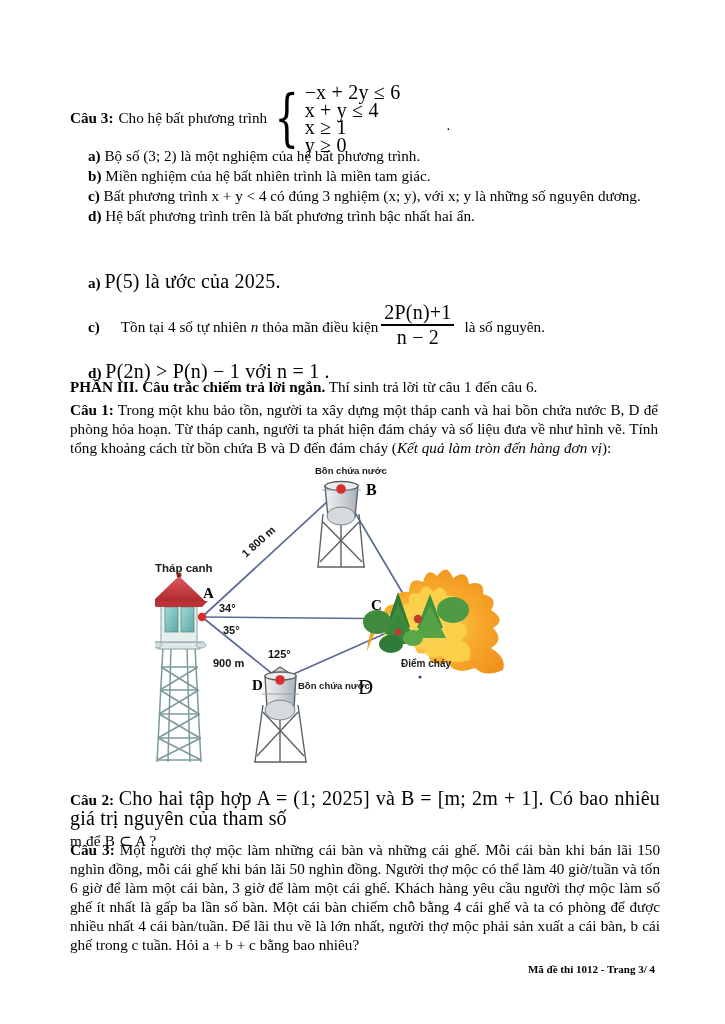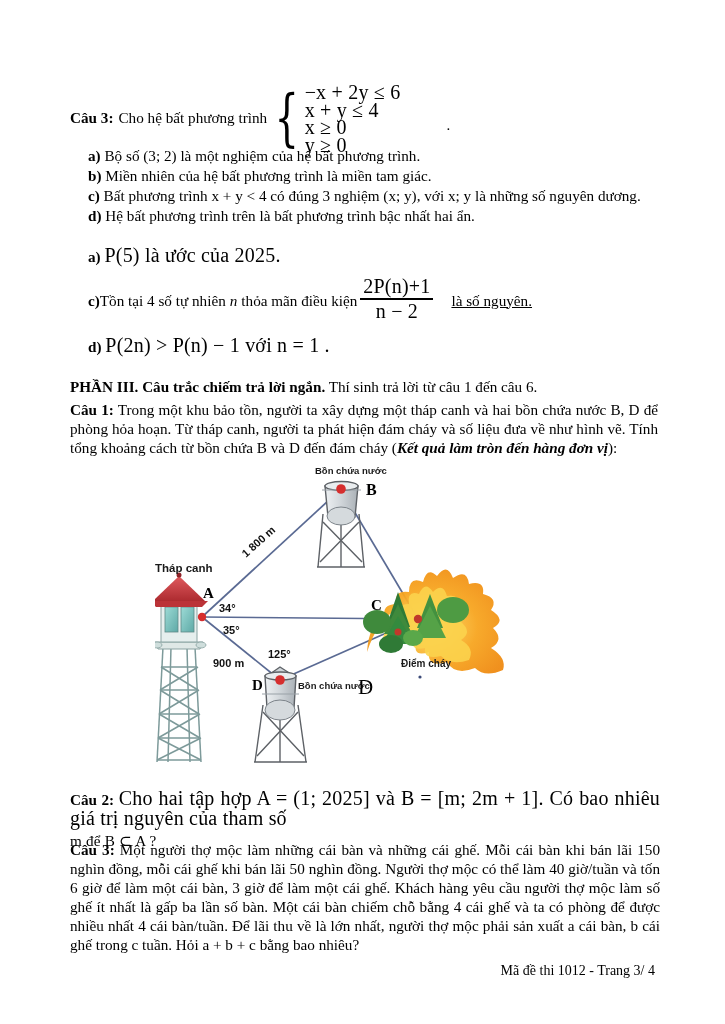--- a/index.html
+++ b/index.html
@@ -73,21 +73,21 @@
     line-height: 19px;
     text-align: justify;
     margin: 0;
   }
   .sub-item {
     font-size: 15.2px;
     line-height: 19px;
     padding-left: 18px;
   }
   .sub-item .q-label { font-weight: bold; }
-  .italic { font-style: italic; font-weight: bold; }
+  .italic { font-style: italic; }
 
   
   .row-cau3 {
     position: absolute;
     left: 70px;
     top: 83px;
     width: 585px;
     display: flex;
     align-items: center;
     font-size: 15.2px;
@@ -98,35 +98,35 @@
     font-size: 15px;
     position: relative;
     top: 7px;
   }
 
   .list-3 { position: absolute; left: 70px; top: 146px; width: 590px; }
   .list-3 > div { margin-bottom: 1px; }
 
   .cau4-head { position: absolute; left: 70px; top: 227px; width: 590px; }
   .cau4-items { position: absolute; left: 70px; top: 246px; width: 590px; }
-  .cau4-items > div { margin-bottom: 9px; }
+  .cau4-items > div { margin-bottom: 9px; margin-top: 26px; }
   .cau4-items .tall { margin-bottom: 10px; }
 
   .phan3 { position: absolute; left: 70px; top: 377px; width: 590px; }
   .cau1 { position: absolute; left: 70px; top: 400px; width: 588px; }
 
   .cau2 { position: absolute; left: 70px; top: 789px; width: 590px; }
   .cau3b { position: absolute; left: 70px; top: 840px; width: 590px; }
 
   .footer {
     position: absolute;
     right: 70px;
     top: 963px;
-    font-weight: normal;
-    font-size: 14px;
+    font-weight: bold;
+    font-size: 11px;
   }
 
   
   .figure {
     position: absolute;
     left: 155px;
     top: 462px;
     width: 420px;
     height: 320px;
   }
@@ -138,62 +138,62 @@
 <div class="page">
 
   <div class="row-cau3">
     <span class="q-label">Câu 3:</span>
     <span style="margin-left:5px;">Cho hệ bất phương trình</span>
     <span class="system">
       <span class="brace">{</span>
       <span class="rows">
         <span class="math mrow">−x + 2y ≤ 6</span>
         <span class="math mrow">x + y ≤ 4</span>
-        <span class="math mrow">x ≥ 0</span>
+        <span class="math mrow">x ≥ 1</span>
         <span class="math mrow">y ≥ 0</span>
       </span>
     </span>
     <span class="dot-after">.</span>
   </div>
 
   <div class="list-3">
     <div class="sub-item">
       <span class="q-label">a)</span>
       <span>Bộ số (3; 2) là một nghiệm của hệ bất phương trình.</span>
     </div>
     <div class="sub-item">
       <span class="q-label">b)</span>
-      <span>Miền nhiên của hệ bất phương trình là miền tam giác.</span>
+      <span>Miền nghiệm của hệ bất nhiên trình là miền tam giác.</span>
     </div>
     <div class="sub-item">
       <span class="q-label">c)</span>
       <span>Bất phương trình x + y &lt; 4 có đúng 3 nghiệm (x; y), với x; y là những số nguyên dương.</span>
     </div>
     <div class="sub-item">
       <span class="q-label">d)</span>
       <span>Hệ bất phương trình trên là bất phương trình bậc nhất hai ẩn.</span>
     </div>
   </div>
 
 
   <div class="cau4-items">
     <div class="sub-item">
       <span class="q-label">a)</span>
       <span class="math">P(5) là ước của 2025.</span>
     </div>
     <div class="sub-item tall" style="display:flex; align-items:center; margin-top:10px;">
       <span class="q-label">c)</span>
-      <span style="margin-left:0;">Tồn tại 4 số tự nhiên</span>
+      <span style="margin-left:21px;">Tồn tại 4 số tự nhiên</span>
       <span class="mi" style="margin:0 4px;">n</span>
       <span>thỏa mãn điều kiện</span>
       <span class="frac">
         <span class="num math">2P(n)+1</span>
         <span class="den math">n − 2</span>
       </span>
-      <span style="margin-left:15px;text-decoration:underline;">là số nguyên.</span>
+      <span style="margin-left:7px;">là số nguyên.</span>
     </div>
     <div class="sub-item" style="margin-top:12px;">
       <span class="q-label">d)</span>
       <span class="math">P(2n) &gt; P(n) − 1 với n = 1 .</span>
     </div>
   </div>
 
   <div class="phan3 para">
     <span class="q-label">PHẦN III. Câu trắc chiếm trả lời ngắn.</span>
     <span>Thí sinh trả lời từ câu 1 đến câu 6.</span>

